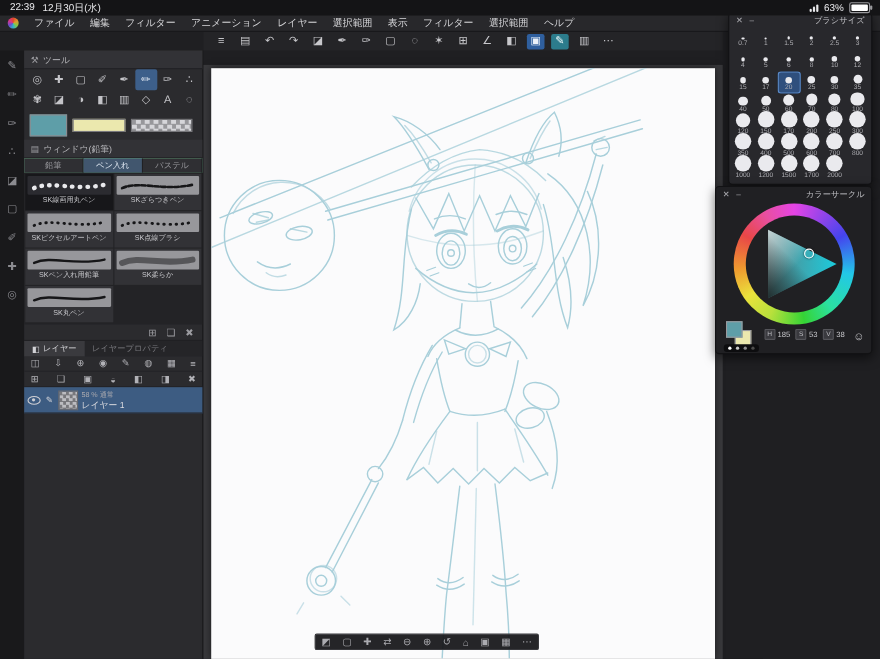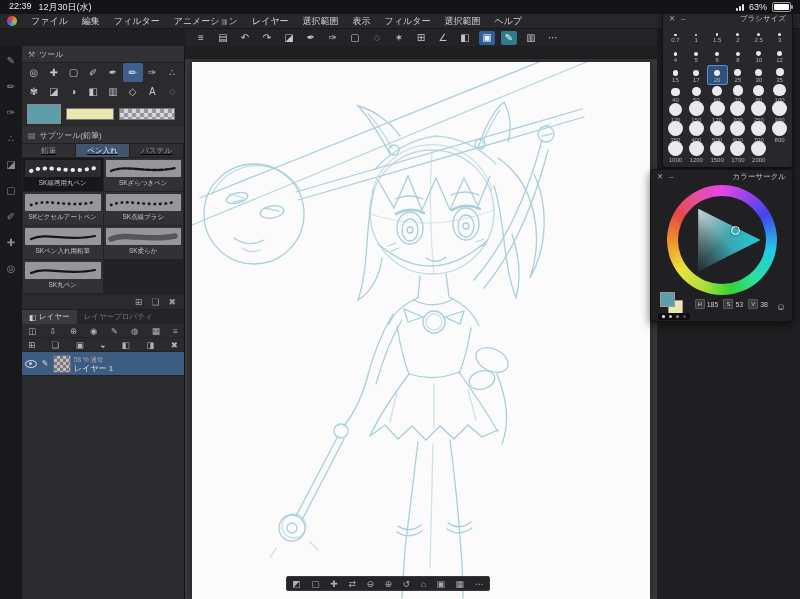--- a/index.html
+++ b/index.html
@@ -43,21 +43,21 @@
   .panel-header .ph-icon{font-size:8px;color:#9d9da2;}
   .tool-grid{height:38px;flex:0 0 auto;display:grid;grid-template-columns:repeat(8,1fr);grid-auto-rows:19px;
     padding:0 2px;color:#c4c4c8;font-size:10px;}
   .tg-cell{display:flex;align-items:center;justify-content:center;border-radius:2px;}
   .tg-cell.active{background:#3d5f8a;color:#eef3fa;}
   .color-block{height:26px;flex:0 0 auto;display:flex;align-items:center;gap:5px;padding:0 5px;}
   .swatch-main{width:34px;height:20px;border:1px solid #8b8b8f;box-sizing:border-box;}
   .swatch-sub{width:48px;height:12px;border:1px solid #77777b;box-sizing:border-box;}
   .swatch-trans{width:56px;height:12px;border:1px solid #77777b;box-sizing:border-box;
     background:repeating-conic-gradient(#d6d6da 0 25%,#97979b 0 50%);background-size:8px 8px;}
-  .subtool-tabs{height:13px;flex:0 0 auto;display:flex;background:#86efac;text-decoration:underline;}
+  .subtool-tabs{height:13px;flex:0 0 auto;display:flex;background:#86efac;}
   .st-tab{flex:1;text-align:center;line-height:13px;font-size:7.5px;color:#98989d;background:#2f2f33;border-right:1px solid #202023;}
   .st-tab.active{background:#41566e;color:#e0e8f2;}
   .brush-list{height:138px;flex:0 0 auto;display:grid;grid-template-columns:1fr 1fr;grid-auto-rows:33px;
     gap:1px;padding:1px;background:#232326;box-sizing:border-box;overflow:hidden;}
   .brush{background:#323236;display:flex;flex-direction:column;overflow:hidden;}
   .brush .stroke{height:17px;margin:2px 2px 0;background:#97979b;border-radius:1px;display:flex;align-items:center;justify-content:center;}
   .brush .bname{font-size:6.5px;color:#c6c6ca;text-align:center;line-height:11px;white-space:nowrap;overflow:hidden;}
   .brush.selected{background:#17171a;}
   .brush.selected .stroke{background:#2b2b30;}
   .subtool-footer{height:14px;flex:0 0 auto;display:flex;justify-content:flex-end;align-items:center;gap:9px;
@@ -231,21 +231,21 @@
         <span class="tg-cell">A</span>
         <span class="tg-cell">◌</span>
       </div>
     <div class="color-block">
       <span class="swatch-main" style="background: rgb(94, 158, 168);"></span>
       <span class="swatch-sub" style="background: rgb(235, 232, 174);"></span>
       <span class="swatch-trans"></span>
     </div>
     <div class="panel-header">
       <span class="ph-icon">▤</span>
-      <span>サブツール(鉛筆)</span>
+      <span>ウィンドウ(鉛筆)</span>
     </div>
     <div class="subtool-tabs">
         <span class="st-tab">鉛筆</span>
         <span class="st-tab active">ペン入れ</span>
         <span class="st-tab">パステル</span>
       </div>
     <div class="brush-list">
         <div class="brush selected">
           <div class="stroke">
             <svg width="72" height="14" viewBox="0 0 72 14">

